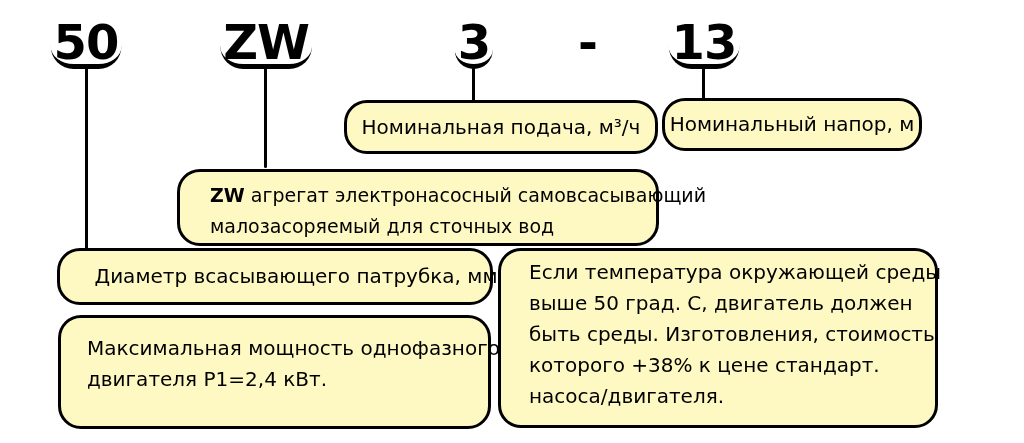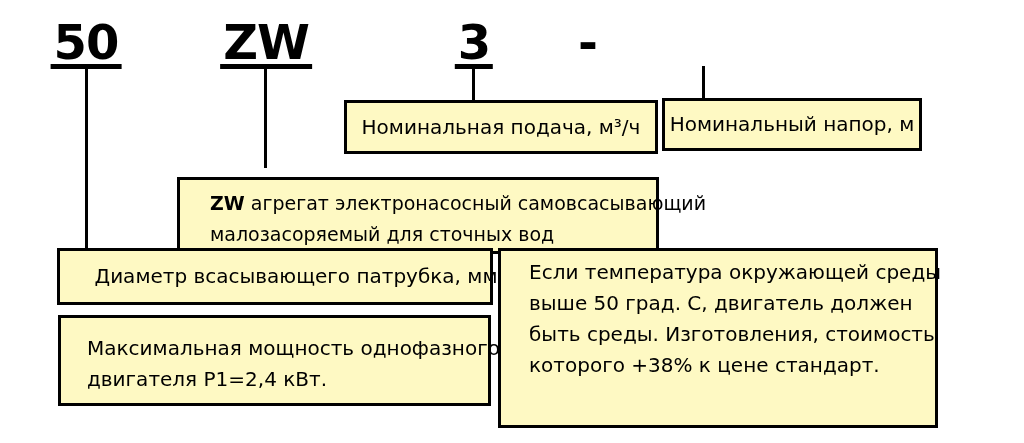--- a/index.html
+++ b/index.html
@@ -1,15 +1,15 @@
 <!DOCTYPE html>
 <html><head>
 <meta charset="utf-8">
 <style>
-  * { margin: 0; padding: 0; box-sizing: border-box; }
+  * { margin: 0; padding: 0; box-sizing: border-box; border-radius: 23px; }
   html, body { background: #ffffff; }
   body {
     font-family: "DejaVu Sans", "Liberation Sans", sans-serif;
     color: #000000;
   }
   .stage {
     position: relative;
     width: 1024px;
     height: 443px;
     background: #ffffff;
@@ -56,40 +56,41 @@
   .callout.centered {
     display: flex;
     align-items: center;
     justify-content: center;
     text-align: center;
   }
   .callout .line { white-space: nowrap; }
 
   .box-flow     { left: 344px; top: 100px; width: 314px; height: 54px; }
   .box-head     { left: 662px; top: 98px; width: 260px; height: 53px; }
-  .box-zw       { left: 177px; top: 177px; width: 482px; height: 77px;
+  .box-zw       { left: 177px; top: 169px; width: 482px; height: 77px;
                   padding: 8px 10px 0 30px; font-size: 19px; }
   .box-diameter { left: 57px;  top: 248px; width: 436px; height: 57px;
                   justify-content: flex-start; padding-left: 42px; text-align: left; }
-  .box-power    { left: 58px;  top: 315px; width: 433px; height: 91px;
+  .box-power    { left: 58px;  top: 315px; width: 433px; height: 114px;
                   padding: 15px 10px 0 26px; }
   .box-temp     { left: 498px; top: 248px; width: 440px; height: 180px;
                   padding: 6px 10px 0 28px; }
 
   .bold { font-weight: bold; }
 </style>
 </head>
 <body>
 
 <div class="stage">
 
   <div class="code-label" style="left: 86px;">50</div>
   <div class="code-label" style="left: 266px;">ZW</div>
   <div class="code-label" style="left: 474px;">3</div>
   <div class="code-dash" style="left: 588px;">-</div>
+  <div class="code-label" style="left: 704px;">13</div>
 
   <div class="vline" style="left: 85px; top: 66px; height: 184px;"></div>
   <div class="vline" style="left: 264px; top: 66px; height: 102px;"></div>
   <div class="vline" style="left: 472px; top: 66px; height: 37px;"></div>
   <div class="vline" style="left: 702px; top: 66px; height: 38px;"></div>
 
   <div class="callout centered box-flow">
     <span class="line">Номинальная подача, м³/ч</span>
   </div>
 
@@ -111,15 +112,16 @@
   <div class="callout box-power">
     <div class="line">Максимальная мощность однофазного</div>
     <div class="line">двигателя Р1=2,4 кВт.</div>
   </div>
 
   <div class="callout box-temp">
     <div class="line">Если температура окружающей среды</div>
     <div class="line">выше 50 град. С, двигатель должен</div>
     <div class="line">быть среды. Изготовления, стоимость</div>
     <div class="line">которого +38% к цене стандарт.</div>
+    <div class="line">насоса/двигателя.</div>
   </div>
 
 </div>
 
 </body></html>

